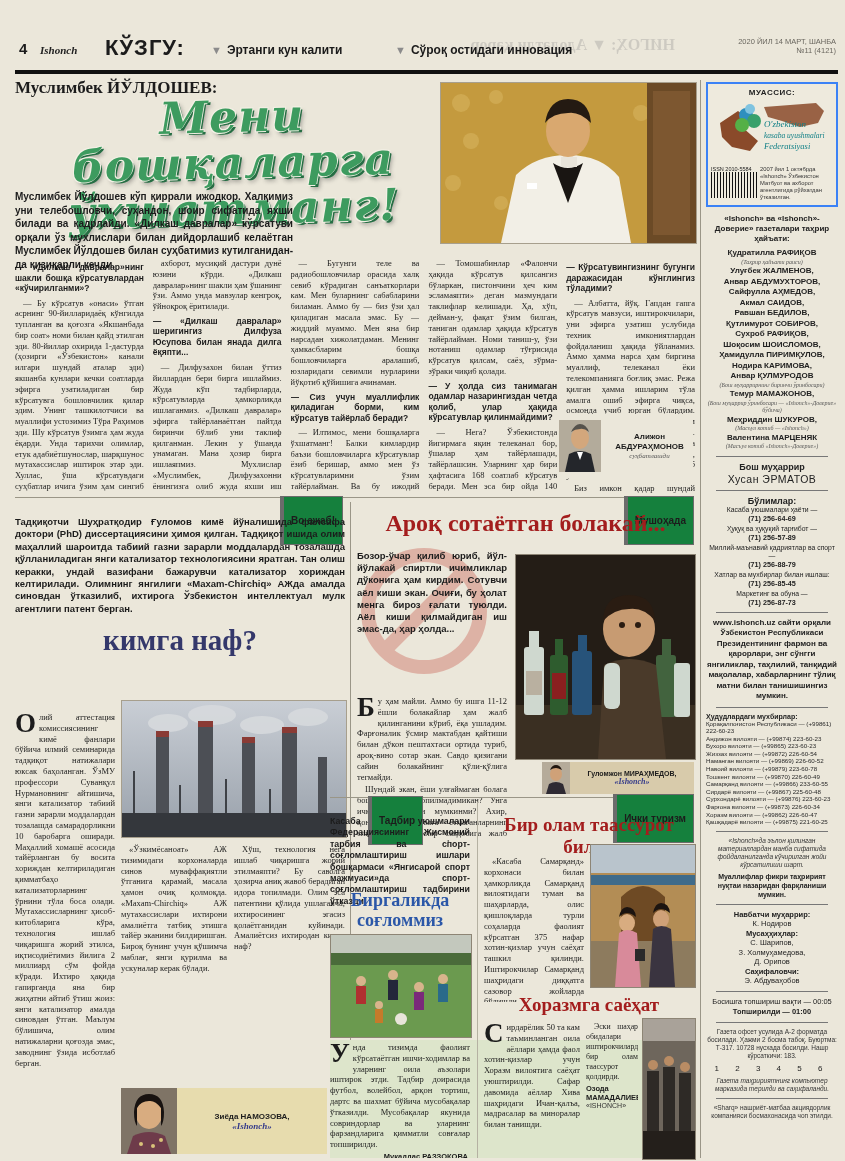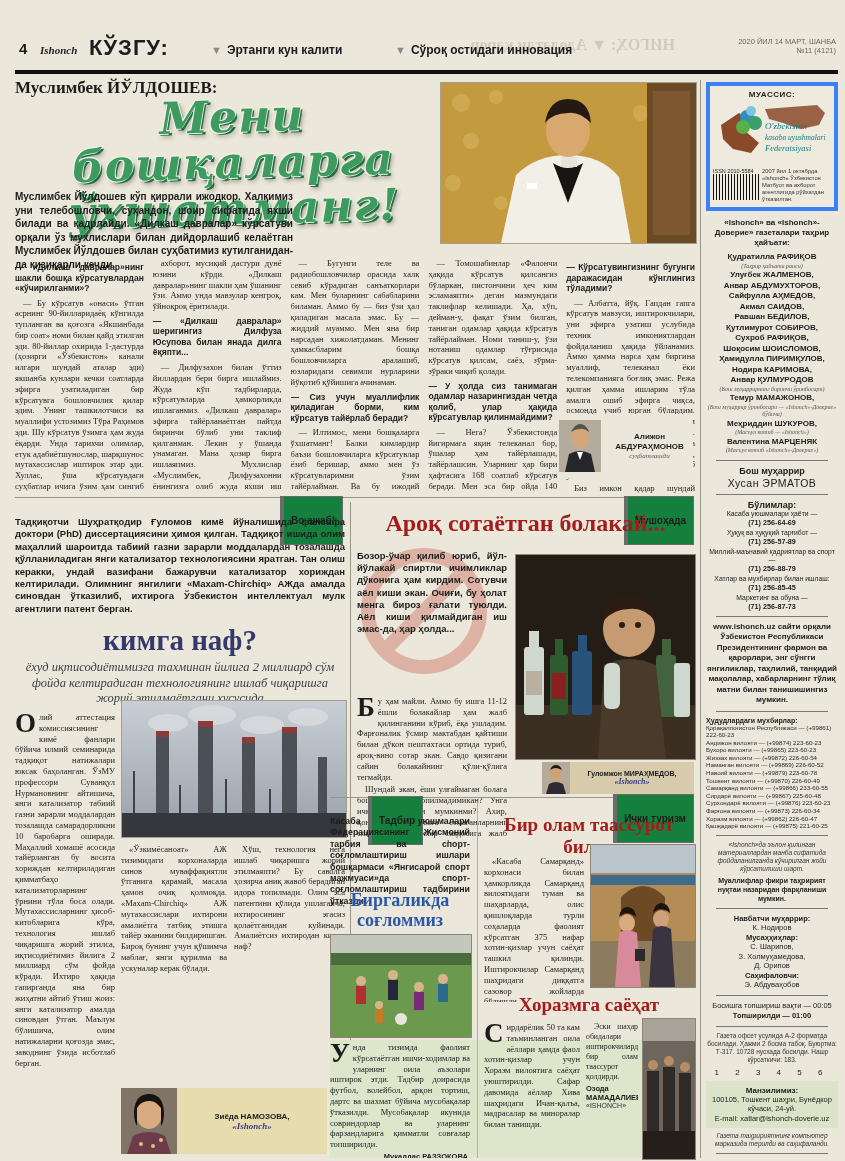--- a/index.html
+++ b/index.html
@@ -3,21 +3,21 @@
 <meta charset="utf-8">
 <style>
   html,body{margin:0;padding:0;}
   body{background:#d8d4c6;font-family:"Liberation Serif",serif;}
   #page{position:relative;width:845px;height:1161px;margin:0 auto;background:#ebe7da;overflow:hidden;color:#1c1c1c;}
 
   
   #hdr{position:absolute;left:15px;top:34px;width:823px;height:34px;}
   .hdr-num{position:absolute;left:4px;top:6px;font:bold 15px "Liberation Sans",sans-serif;}
   .hdr-brand{position:absolute;left:25px;top:10px;font:italic bold 11px "Liberation Serif",serif;color:#222;}
-  .hdr-sec{position:absolute;left:74px;top:1px;font:bold 22px "Liberation Sans",sans-serif;letter-spacing:1px;}
+  .hdr-sec{position:absolute;left:90px;top:1px;font:bold 22px "Liberation Sans",sans-serif;letter-spacing:1px;}
   .hdr-nav{position:absolute;top:9px;font:bold 12px "Liberation Sans",sans-serif;color:#1a1a1a;}
   .hdr-nav .tri{color:#8b8b8b;font-size:11px;margin-right:5px;}
   #nav1{left:196px;} #nav2{left:380px;}
   .hdr-date{position:absolute;right:2px;top:3px;text-align:right;font:7.5px/9px "Liberation Sans",sans-serif;color:#6a675f;}
   .hdr-ghost{position:absolute;left:400px;top:2px;width:260px;transform:scaleX(-1);opacity:.14;font:bold 16px "Liberation Serif",serif;color:#223;white-space:nowrap;}
   #hdr-rule{position:absolute;left:15px;top:70px;width:823px;height:4px;background:#101010;}
 
   
   #iv{position:absolute;left:15px;top:78px;width:680px;height:416px;}
   .iv-kicker{font:bold 17px "Liberation Serif",serif;}
@@ -87,21 +87,21 @@
   .tur-lead{left:0;top:42px;width:100px;height:146px;margin-top:12px;}
   .tur-photo{position:absolute;left:106px;top:42px;width:104px;height:142px;border:1px solid #8d8575;}
   .khz-title{position:absolute;left:0;top:192px;width:210px;text-align:center;font:bold 19px "Liberation Serif",serif;color:#a31d1d;}
   .khz-c1{left:0;top:220px;width:96px;height:136px;}
   .khz-c2{left:102px;top:220px;width:52px;height:136px;font-size:7.8px;line-height:10px;}
   .khz-photo{position:absolute;left:158px;top:216px;width:52px;height:140px;border:1px solid #8d8575;}
 
   
   #sb{position:absolute;left:706px;top:82px;width:132px;height:1076px;overflow:hidden;
       font-family:"Liberation Sans",sans-serif;text-align:center;color:#222;}
-  .sb-box{border:4px solid #3b82f6;padding:4px 3px;background:#eeeadd;}
+  .sb-box{border:2px solid #3b82f6;padding:4px 3px;background:#eeeadd;}
   .sb-muassis{font:bold 8px "Liberation Sans",sans-serif;letter-spacing:.5px;}
   .sb-bar-row{display:flex;gap:3px;margin-top:3px;align-items:flex-start;}
   .barcode{width:46px;height:26px;background:repeating-linear-gradient(90deg,#111 0 1px,#eeeadd 1px 3px);}
   .issn{font:5.5px "Liberation Sans",sans-serif;text-align:left;}
   .sb-reg{font:5.8px/7px "Liberation Sans",sans-serif;text-align:left;flex:1;color:#333;}
   .sb-head{font:bold 8px/10px "Liberation Sans",sans-serif;margin:7px 0 4px;}
   .sb-name{display:block;font:bold 8px/10.5px "Liberation Sans",sans-serif;}
   .sb-note{display:block;font:italic 6px/7.5px "Liberation Serif",serif;color:#555;}
   .sb-rule{height:1px;background:#777;margin:5px 10px;}
   .sb-ed-lbl{font:bold 9px "Liberation Sans",sans-serif;}
@@ -212,21 +212,20 @@
   <div class="vdiv" style="left:350px;top:502px;height:656px;"></div>
   <div class="vdiv" style="left:700px;top:80px;height:1078px;"></div>
 
   <div id="inv">
     <span class="kicker">Во ажаб!</span>
     <div class="inv-lead">Тадқиқотчи Шуҳратқодир Ғуломов кимё йўналишида фалсафа доктори (PhD) диссертациясини ҳимоя қилган. Тадқиқот ишида олим маҳаллий шароитда табиий газни зарарли моддалардан тозалашда қўлланиладиган янги катализатор технологиясини яратган. Тан олиш керакки, ундай вазифани бажарувчи катализатор хориждан келтирилади. Олимнинг янгилиги «Maxam-Chirchiq» АЖда амалда синовдан ўтказилиб, ихтирога Ўзбекистон интеллектуал мулк агентлиги патент берган.</div>
     <div class="inv-title">
       <br>
       <span>кимга наф?</span>
     </div>
-    <div class="inv-sub">ёхуд иқтисодиётимизга тахминан йилига 2 миллиард сўм фойда келтирадиган технологиянинг ишлаб чиқаришга жорий этилмаётгани хусусида</div>
     <div class="ncol inv-colA">
       <p class="dropcap">Олий аттестация комиссиясининг кимё фанлари бўйича илмий семинарида тадқиқот натижалари юксак баҳоланган. ЎзМУ профессори Суванқул Нурмановнинг айтишича, янги катализатор табиий газни зарарли моддалардан тозалашда самарадорликни 10 баробарга оширади. Маҳаллий хомашё асосида тайёрланган бу восита хориждан келтириладиган қимматбаҳо катализаторларнинг ўрнини тўла боса олади. Мутахассисларнинг ҳисоб-китобларига кўра, технология ишлаб чиқаришга жорий этилса, иқтисодиётимиз йилига 2 миллиард сўм фойда кўради. Ихтиро ҳақида гапирганда яна бир жиҳатни айтиб ўтиш жоиз: янги катализатор амалда синовдан ўтган. Маълум бўлишича, олим натижаларни қоғозда эмас, заводнинг ўзида исботлаб берган.</p>
     </div>
     <svg class="inv-photo" viewBox="0 0 224 136" preserveAspectRatio="none">
       <defs>
         <linearGradient id="sky" x1="0" y1="0" x2="0" y2="1">
           <stop offset="0" stop-color="#c9ced5"></stop>
             <stop offset="1" stop-color="#98a0aa"></stop>
         </linearGradient>
       </defs>
@@ -575,25 +574,20 @@
     <span class="sb-staff-nm">Э. Абдуваҳобов</span>
 
     <div class="sb-rule"></div>
     <div class="sb-time">Босишга топшириш вақти — 00:05</div>
     <div class="sb-time" style="font-weight:bold">Топширилди — 01:00</div>
 
     <div class="sb-rule"></div>
     <div class="sb-small">Газета офсет усулида А-2 форматда босилади. Ҳажми 2 босма табоқ. Буюртма: Т-317. 10728 нусхада босилди. Нашр кўрсаткичи: 183.</div>
     <div class="sb-strip">1 2 3 4 5 6</div>
 
-    <div class="sb-addr">
-      <div class="h">Манзилимиз:</div>
-      <div class="a">100105, Тошкент шаҳри, Бунёдкор кўчаси, 24-уй.</div>
-      <div class="a">E-mail: xatlar@ishonch-doverie.uz</div>
-    </div>
 
     <div class="sb-small" style="font-style:italic;margin-top:4px">Газета таҳририятнинг компьютер марказида терилди ва саҳифаланди.</div>
     <div class="sb-rule"></div>
     <div class="sb-small">«Sharq» нашриёт-матбаа акциядорлик компанияси босмахонасида чоп этилди.</div>
 
   </div>
 
 </div>
 
 </body></html>

